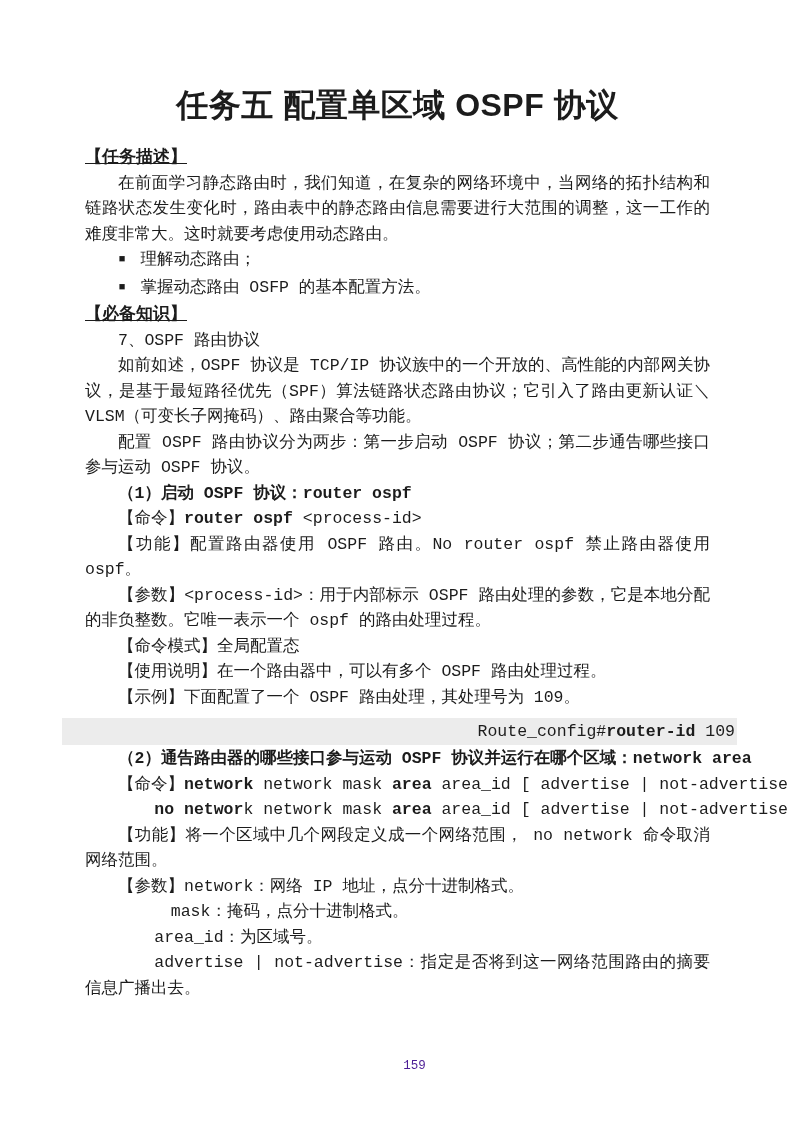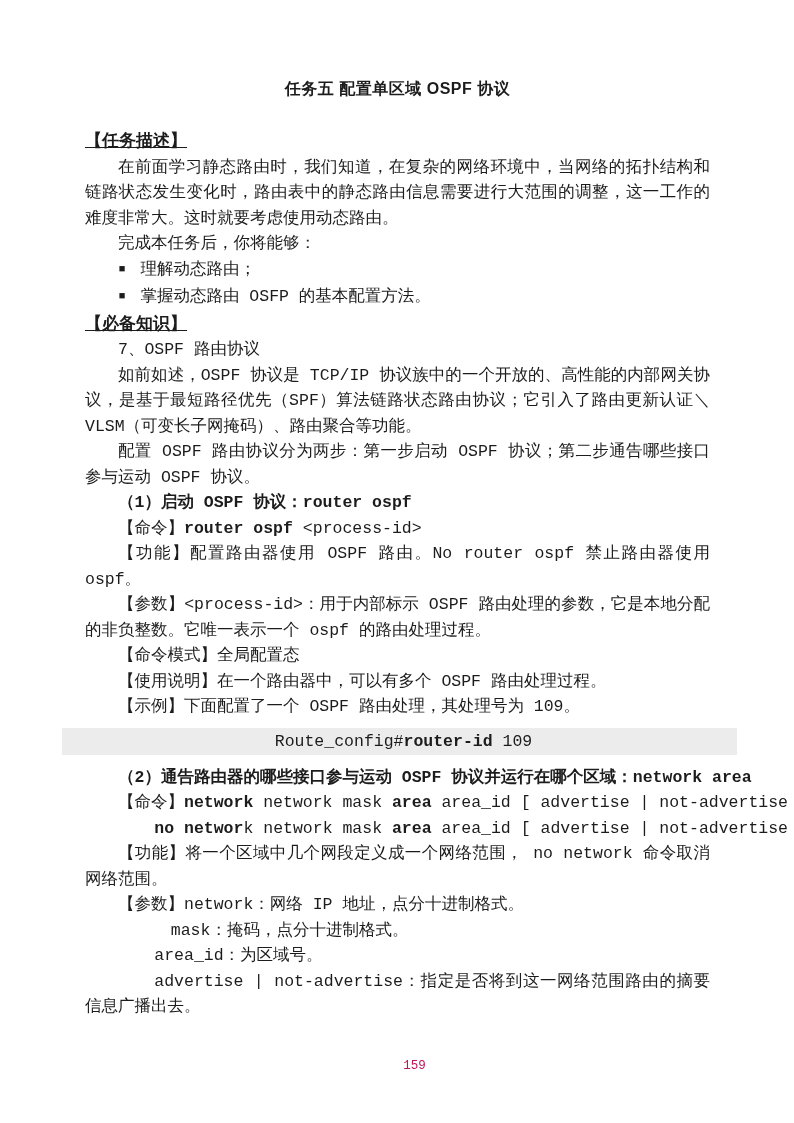--- a/index.html
+++ b/index.html
@@ -12,63 +12,62 @@
     padding:73px 84px 0 85px;
     color:#1c1c1c;
     
     font-family:"Liberation Mono","DejaVu Sans Mono",monospace;
     font-size:16.5px;
     overflow:hidden;
   }
   .doc-title{
     font-family:"Liberation Sans","DejaVu Sans",sans-serif;
     font-weight:bold;
-    font-size:16px;
+    font-size:32px;
     line-height:32px;
     text-align:center;
-    margin:0 0 24px 0;
+    margin:16px 0 24px 0;
     letter-spacing:0.5px;
     white-space:nowrap;
   }
   .blk{line-height:25.5px;text-align:justify;}
   .para{text-indent:2em;}
   .header{font-weight:bold;font-size:17px;text-decoration:underline;}
   .bullet{padding-left:2.05em;}
   .sq{font-size:11px;margin-right:15px;position:relative;top:-2px;}
   .cont{text-indent:4.2em;}
   .cont2{text-indent:5.2em;}
   .code{
     background:#ececec;
-    margin:8px -27px 10px -23px;
+    margin:8px -27px 1px -23px;
     padding:1px 2px 1px 10px;
     text-indent:0;
-    text-align:center;
+    text-align:right;
     line-height:25px;
   }
   .nowrap{text-align:center;white-space:nowrap;}
   .b{font-weight:bold;}
   .page-number{
     position:absolute;
     left:0;right:0;bottom:50px;
     text-align:center;
     font-size:12.5px;
-    color:#be185d;
+    color:#4c1d95;
     margin-left:35px;
   }
 </style>
 </head>
 <body>
 
 <div class="page">
   <h1 class="doc-title">任务五 配置单区域 OSPF 协议</h1>
 
   <div id="doc-body">
       <div class="blk header"><span class="b">【任务描述】</span></div>
       <div class="blk para"><span>在前面学习静态路由时，我们知道，在复杂的网络环境中，当网络的拓扑结构和链路状态发生变化时，路由表中的静态路由信息需要进行大范围的调整，这一工作的难度非常大。这时就要考虑使用动态路由。</span></div>
-      <div class="blk para"><span>完成本任务后，你将能够：</span></div>
       <div class="blk bullet"><span class="sq">■</span><span>理解动态路由；</span></div>
       <div class="blk bullet"><span class="sq">■</span><span>掌握动态路由 OSFP 的基本配置方法。</span></div>
       <div class="blk header"><span class="b">【必备知识】</span></div>
       <div class="blk para"><span>7、OSPF 路由协议</span></div>
       <div class="blk para"><span>如前如述，OSPF 协议是 TCP/IP 协议族中的一个开放的、高性能的内部网关协议，是基于最短路径优先（SPF）算法链路状态路由协议；它引入了路由更新认证＼VLSM（可变长子网掩码）、路由聚合等功能。</span></div>
       <div class="blk para"><span>配置 OSPF 路由协议分为两步：第一步启动 OSPF 协议；第二步通告哪些接口参与运动 OSPF 协议。</span></div>
       <div class="blk para"><span class="b">（1）启动 OSPF 协议：router ospf</span></div>
       <div class="blk para"><span>【命令】</span><span class="b">router ospf</span><span> &lt;process-id&gt;</span></div>
       <div class="blk para"><span>【功能】配置路由器使用 OSPF 路由。No router ospf 禁止路由器使用 ospf。</span></div>
       <div class="blk para"><span>【参数】&lt;process-id&gt;：用于内部标示 OSPF 路由处理的参数，它是本地分配的非负整数。它唯一表示一个 ospf 的路由处理过程。</span></div>

